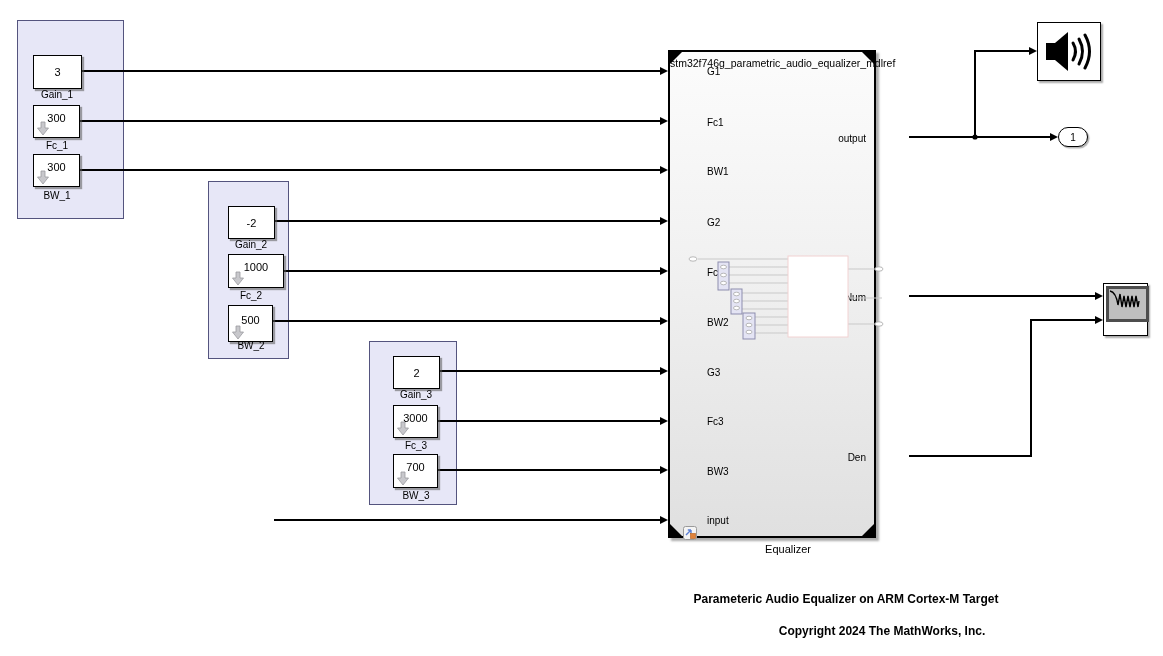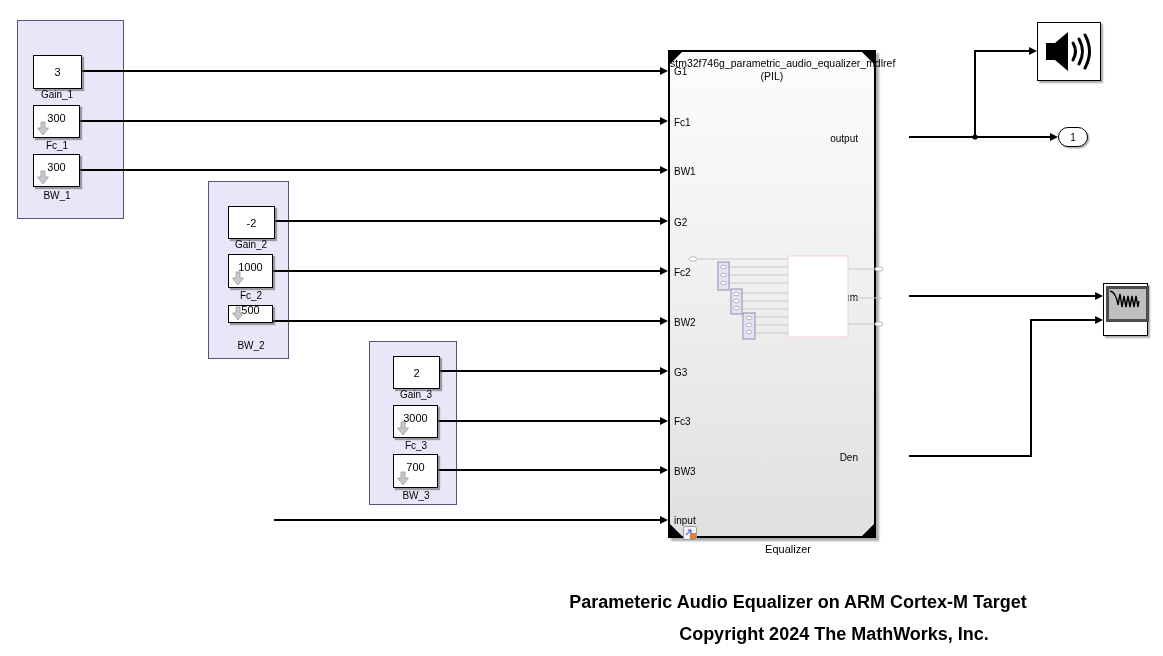--- a/index.html
+++ b/index.html
@@ -16,34 +16,34 @@
        display:flex;justify-content:center;align-items:flex-start;font-size:11px;box-sizing:border-box;padding-top:16px;}
   .eq{position:absolute;left:668px;top:50px;width:208px;height:488px;box-sizing:border-box;
       border:2px solid #000;background:linear-gradient(#fcfcfc 0%,#f2f2f2 40%,#e0e0e0 100%);
       box-shadow:3px 3px 2px rgba(90,90,90,.5);}
   .corner{position:absolute;width:0;height:0;}
   .c-tl{left:0;top:0;border-top:12px solid #000;border-right:12px solid transparent;}
   .c-tr{right:0;top:0;border-top:12px solid #000;border-left:12px solid transparent;}
   .c-bl{left:0;bottom:0;border-bottom:12px solid #000;border-right:12px solid transparent;}
   .c-br{right:0;bottom:0;border-bottom:12px solid #000;border-left:12px solid transparent;}
   .eq-title{position:absolute;left:0;top:5px;width:100%;text-align:center;font-size:10.5px;line-height:13px;}
-  .pin{position:absolute;font-size:10px;}
+  .pin{position:absolute;font-size:10px;margin-left:33px;}
   .pin-in{left:4px;}
-  .pin-out{right:16px;text-align:left;}
+  .pin-out{right:8px;text-align:left;}
   .eq-name{position:absolute;left:668px;top:543px;width:240px;text-align:center;font-size:11px;}
   .badge{position:absolute;left:13px;top:474px;}
   .spk{position:absolute;left:1037px;top:22px;width:64px;height:59px;background:#fff;border:1.5px solid #000;
        box-shadow:2px 2px 1.5px rgba(90,90,90,.5);display:flex;align-items:center;justify-content:center;box-sizing:border-box;}
   .scope{position:absolute;left:1103px;top:283px;width:45px;height:53px;background:#fff;border:1px solid #000;
        box-shadow:2px 2px 1.5px rgba(90,90,90,.5);box-sizing:border-box;}
   .screen{position:absolute;left:2px;top:2px;width:37px;height:30px;border:3px solid #4d4d4d;background:#bfbfbf;}
   .oval{position:absolute;left:1058px;top:127px;width:30px;height:20px;background:#fff;border:1.5px solid #000;
         border-radius:10px;box-sizing:border-box;display:flex;align-items:center;justify-content:center;
         font-size:10px;box-shadow:1.5px 1.5px 1px rgba(90,90,90,.45);}
-  .anno{position:absolute;transform:translateX(-50%);font-weight:bold;font-size:18px;white-space:nowrap;}
+  .anno{position:absolute;transform:translateX(-50%);font-weight:bold;font-size:12px;white-space:nowrap;margin-left:48px;}
 </style>
 </head>
 <body>
 
 <div class="canvas">
 
   <div class="area" style="left:17px;top:20px;width:105px;height:197px;"></div>
   <div class="area" style="left:208px;top:181px;width:79px;height:176px;"></div>
   <div class="area" style="left:369px;top:341px;width:86px;height:162px;"></div>
 
@@ -102,29 +102,29 @@
         <path d="M5 1 h4 v6 h3.5 l-5.5 7 -5.5 -7 h3.5 z" fill="#c8c8cc" stroke="#9a9aa0" stroke-width="0.8"></path>
       </svg>
   </div>
   <div class="blk-label" style="left:22px;top:190px;">BW_1</div>
 
   <div class="blk" style="left:228px;top:206px;width:45px;height:31px;">
     <span>-2</span>
   </div>
   <div class="blk-label" style="left:216px;top:239px;">Gain_2</div>
 
-  <div class="blk has-arrow" style="left:228px;top:254px;width:45px;height:34px;">
+  <div class="blk has-arrow" style="left:228px;top:254px;width:56px;height:34px;">
     <span>1000</span>
     <svg class="darr" width="14" height="15">
         <path d="M5 1 h4 v6 h3.5 l-5.5 7 -5.5 -7 h3.5 z" fill="#c8c8cc" stroke="#9a9aa0" stroke-width="0.8"></path>
       </svg>
   </div>
   <div class="blk-label" style="left:216px;top:290px;">Fc_2</div>
 
-  <div class="blk has-arrow" style="left:228px;top:305px;width:45px;height:18px;">
+  <div class="blk has-arrow" style="left:228px;top:305px;width:45px;height:37px;">
     <span>500</span>
     <svg class="darr" width="14" height="15">
         <path d="M5 1 h4 v6 h3.5 l-5.5 7 -5.5 -7 h3.5 z" fill="#c8c8cc" stroke="#9a9aa0" stroke-width="0.8"></path>
       </svg>
   </div>
   <div class="blk-label" style="left:216px;top:340px;">BW_2</div>
 
   <div class="blk" style="left:393px;top:356px;width:45px;height:31px;">
     <span>2</span>
   </div>
@@ -148,21 +148,20 @@
 
 
   <div class="eq">
     <div class="corner c-tl"></div>
     <div class="corner c-tr"></div>
     <div class="corner c-bl"></div>
     <div class="corner c-br"></div>
 
     <div class="eq-title">
       <div>stm32f746g_parametric_audio_equalizer_mdlref</div>
-      <div>(PIL)</div>
     </div>
 
     <div class="pin pin-in" style="top:14px;">G1</div>
     <div class="pin pin-in" style="top:65px;">Fc1</div>
     <div class="pin pin-in" style="top:114px;">BW1</div>
     <div class="pin pin-in" style="top:165px;">G2</div>
     <div class="pin pin-in" style="top:215px;">Fc2</div>
     <div class="pin pin-in" style="top:265px;">BW2</div>
     <div class="pin pin-in" style="top:315px;">G3</div>
     <div class="pin pin-in" style="top:364px;">Fc3</div>

